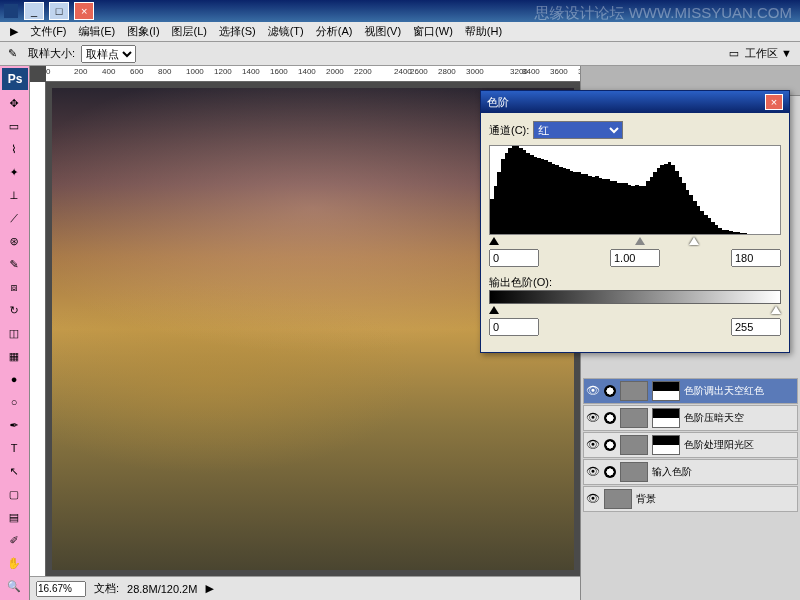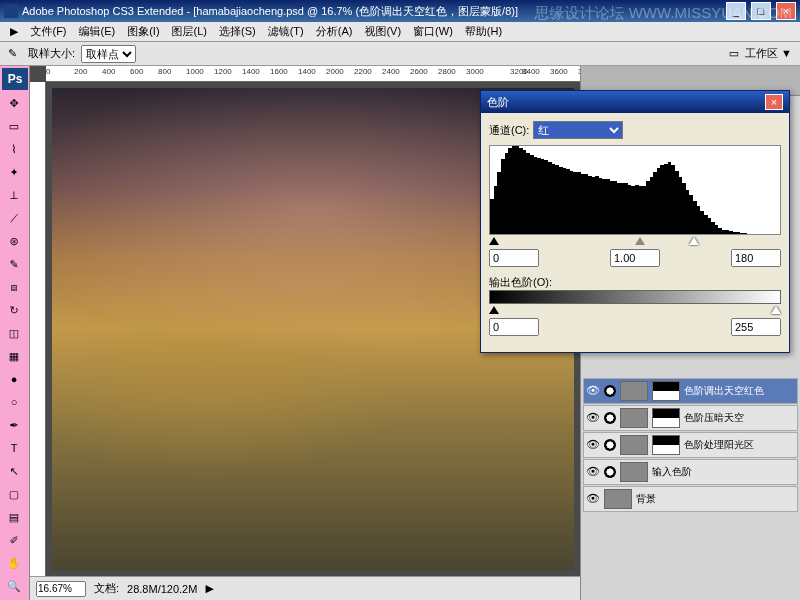--- a/index.html
+++ b/index.html
@@ -61,21 +61,20 @@
 .dialog .droppers{display:flex;gap:2px;margin-top:4px;justify-content:center;}
 .dialog .droppers span{width:18px;height:18px;border:1px solid #888;display:inline-block;}
 .dialog .chk{display:flex;align-items:center;gap:3px;font-size:11px;margin-top:4px;}
 .watermark{position:absolute;top:4px;right:8px;color:rgba(255,255,255,0.35);font-size:15px;z-index:200;}
 </style>
 </head>
 <body>
 
 <div class="titlebar">
   <span class="ps-icon"></span>
-  <span class="title">Adobe Photoshop CS3 Extended - [hamabajiaocheng.psd @ 16.7% (色阶调出天空红色，图层蒙版/8)]</span>
   <span class="winbtns">
     <span>_</span>
     <span>□</span>
     <span class="close">×</span>
   </span>
 </div>
 <div class="watermark">思缘设计论坛  WWW.MISSYUAN.COM</div>
 
 <div class="menubar">
   <span>▶</span>
@@ -136,21 +135,21 @@
         <span class="tick" style="left: 56px;">400</span>
         <span class="tick" style="left: 84px;">600</span>
         <span class="tick" style="left: 112px;">800</span>
         <span class="tick" style="left: 140px;">1000</span>
         <span class="tick" style="left: 168px;">1200</span>
         <span class="tick" style="left: 196px;">1400</span>
         <span class="tick" style="left: 224px;">1600</span>
         <span class="tick" style="left: 252px;">1400</span>
         <span class="tick" style="left: 280px;">2000</span>
         <span class="tick" style="left: 308px;">2200</span>
-        <span class="tick" style="left: 336px;">2400</span>
+        <span class="tick" style="left: 348px;">2400</span>
         <span class="tick" style="left: 364px;">2600</span>
         <span class="tick" style="left: 392px;">2800</span>
         <span class="tick" style="left: 420px;">3000</span>
         <span class="tick" style="left: 436px; margin-left: 28px;">3200</span>
         <span class="tick" style="left: 476px;">3400</span>
         <span class="tick" style="left: 504px;">3600</span>
         <span class="tick" style="left: 532px;">3800</span>
       </div>
     <div class="canvas-wrap">
       <div class="ruler-v"></div>

